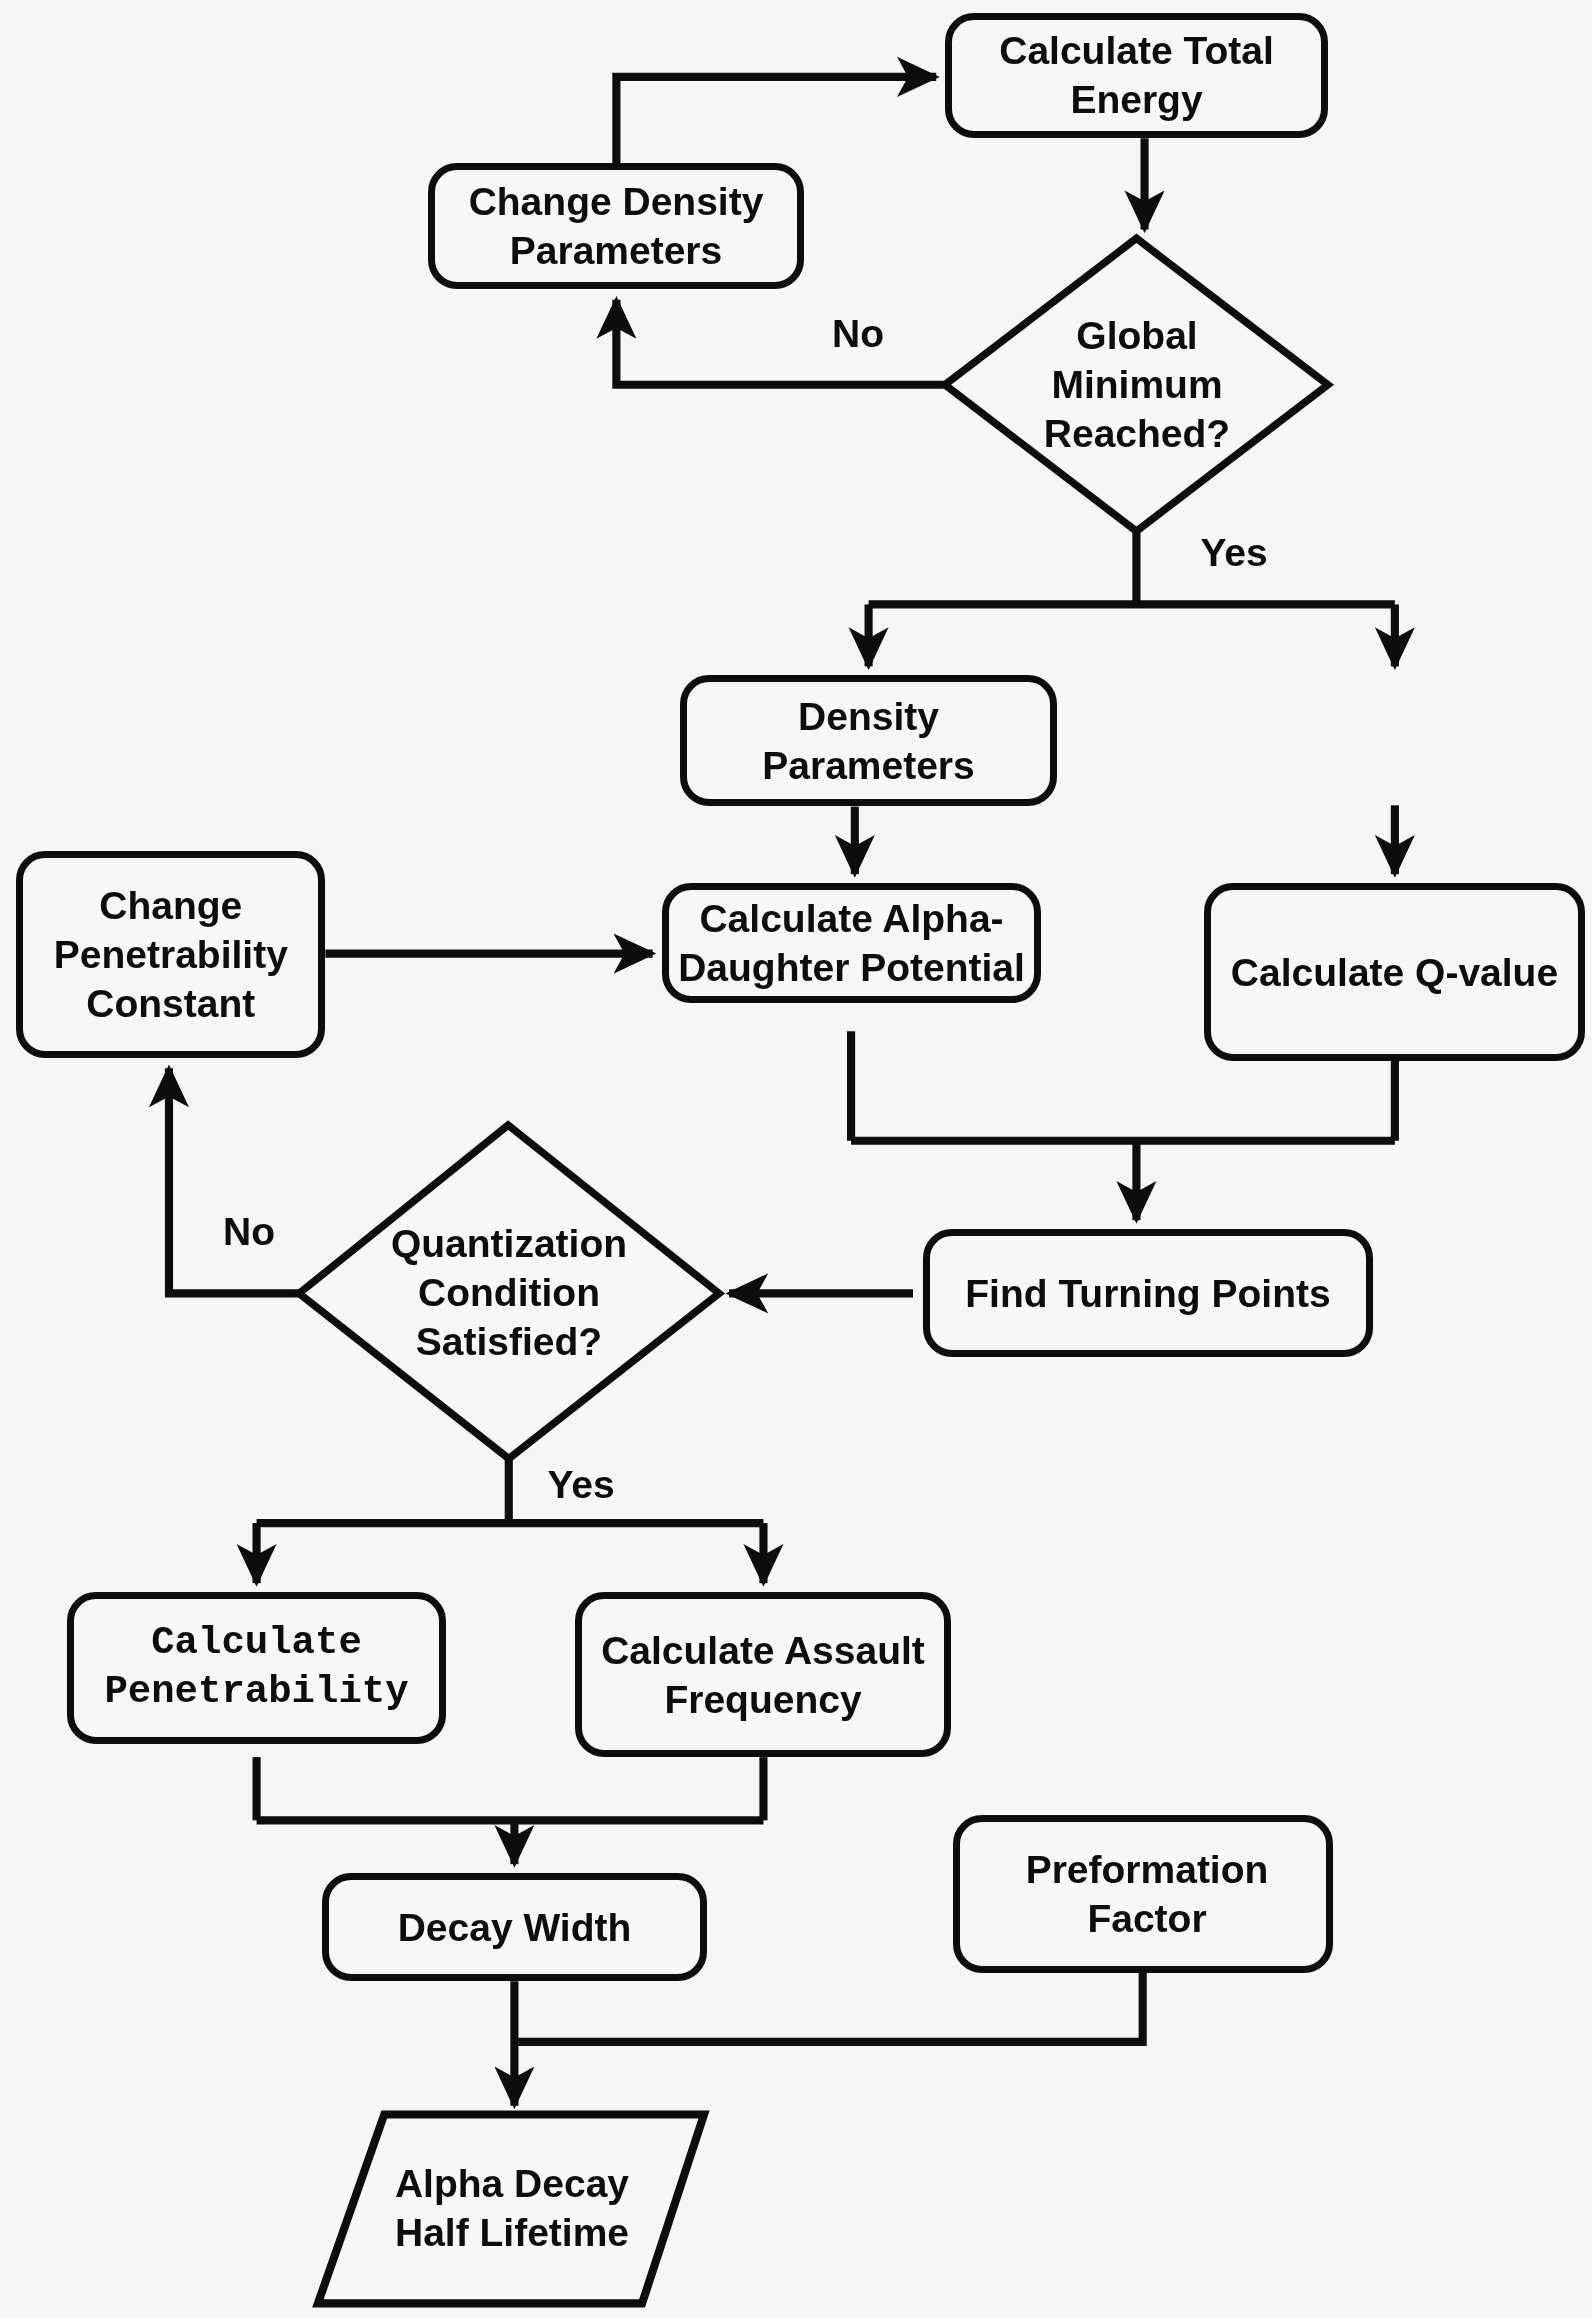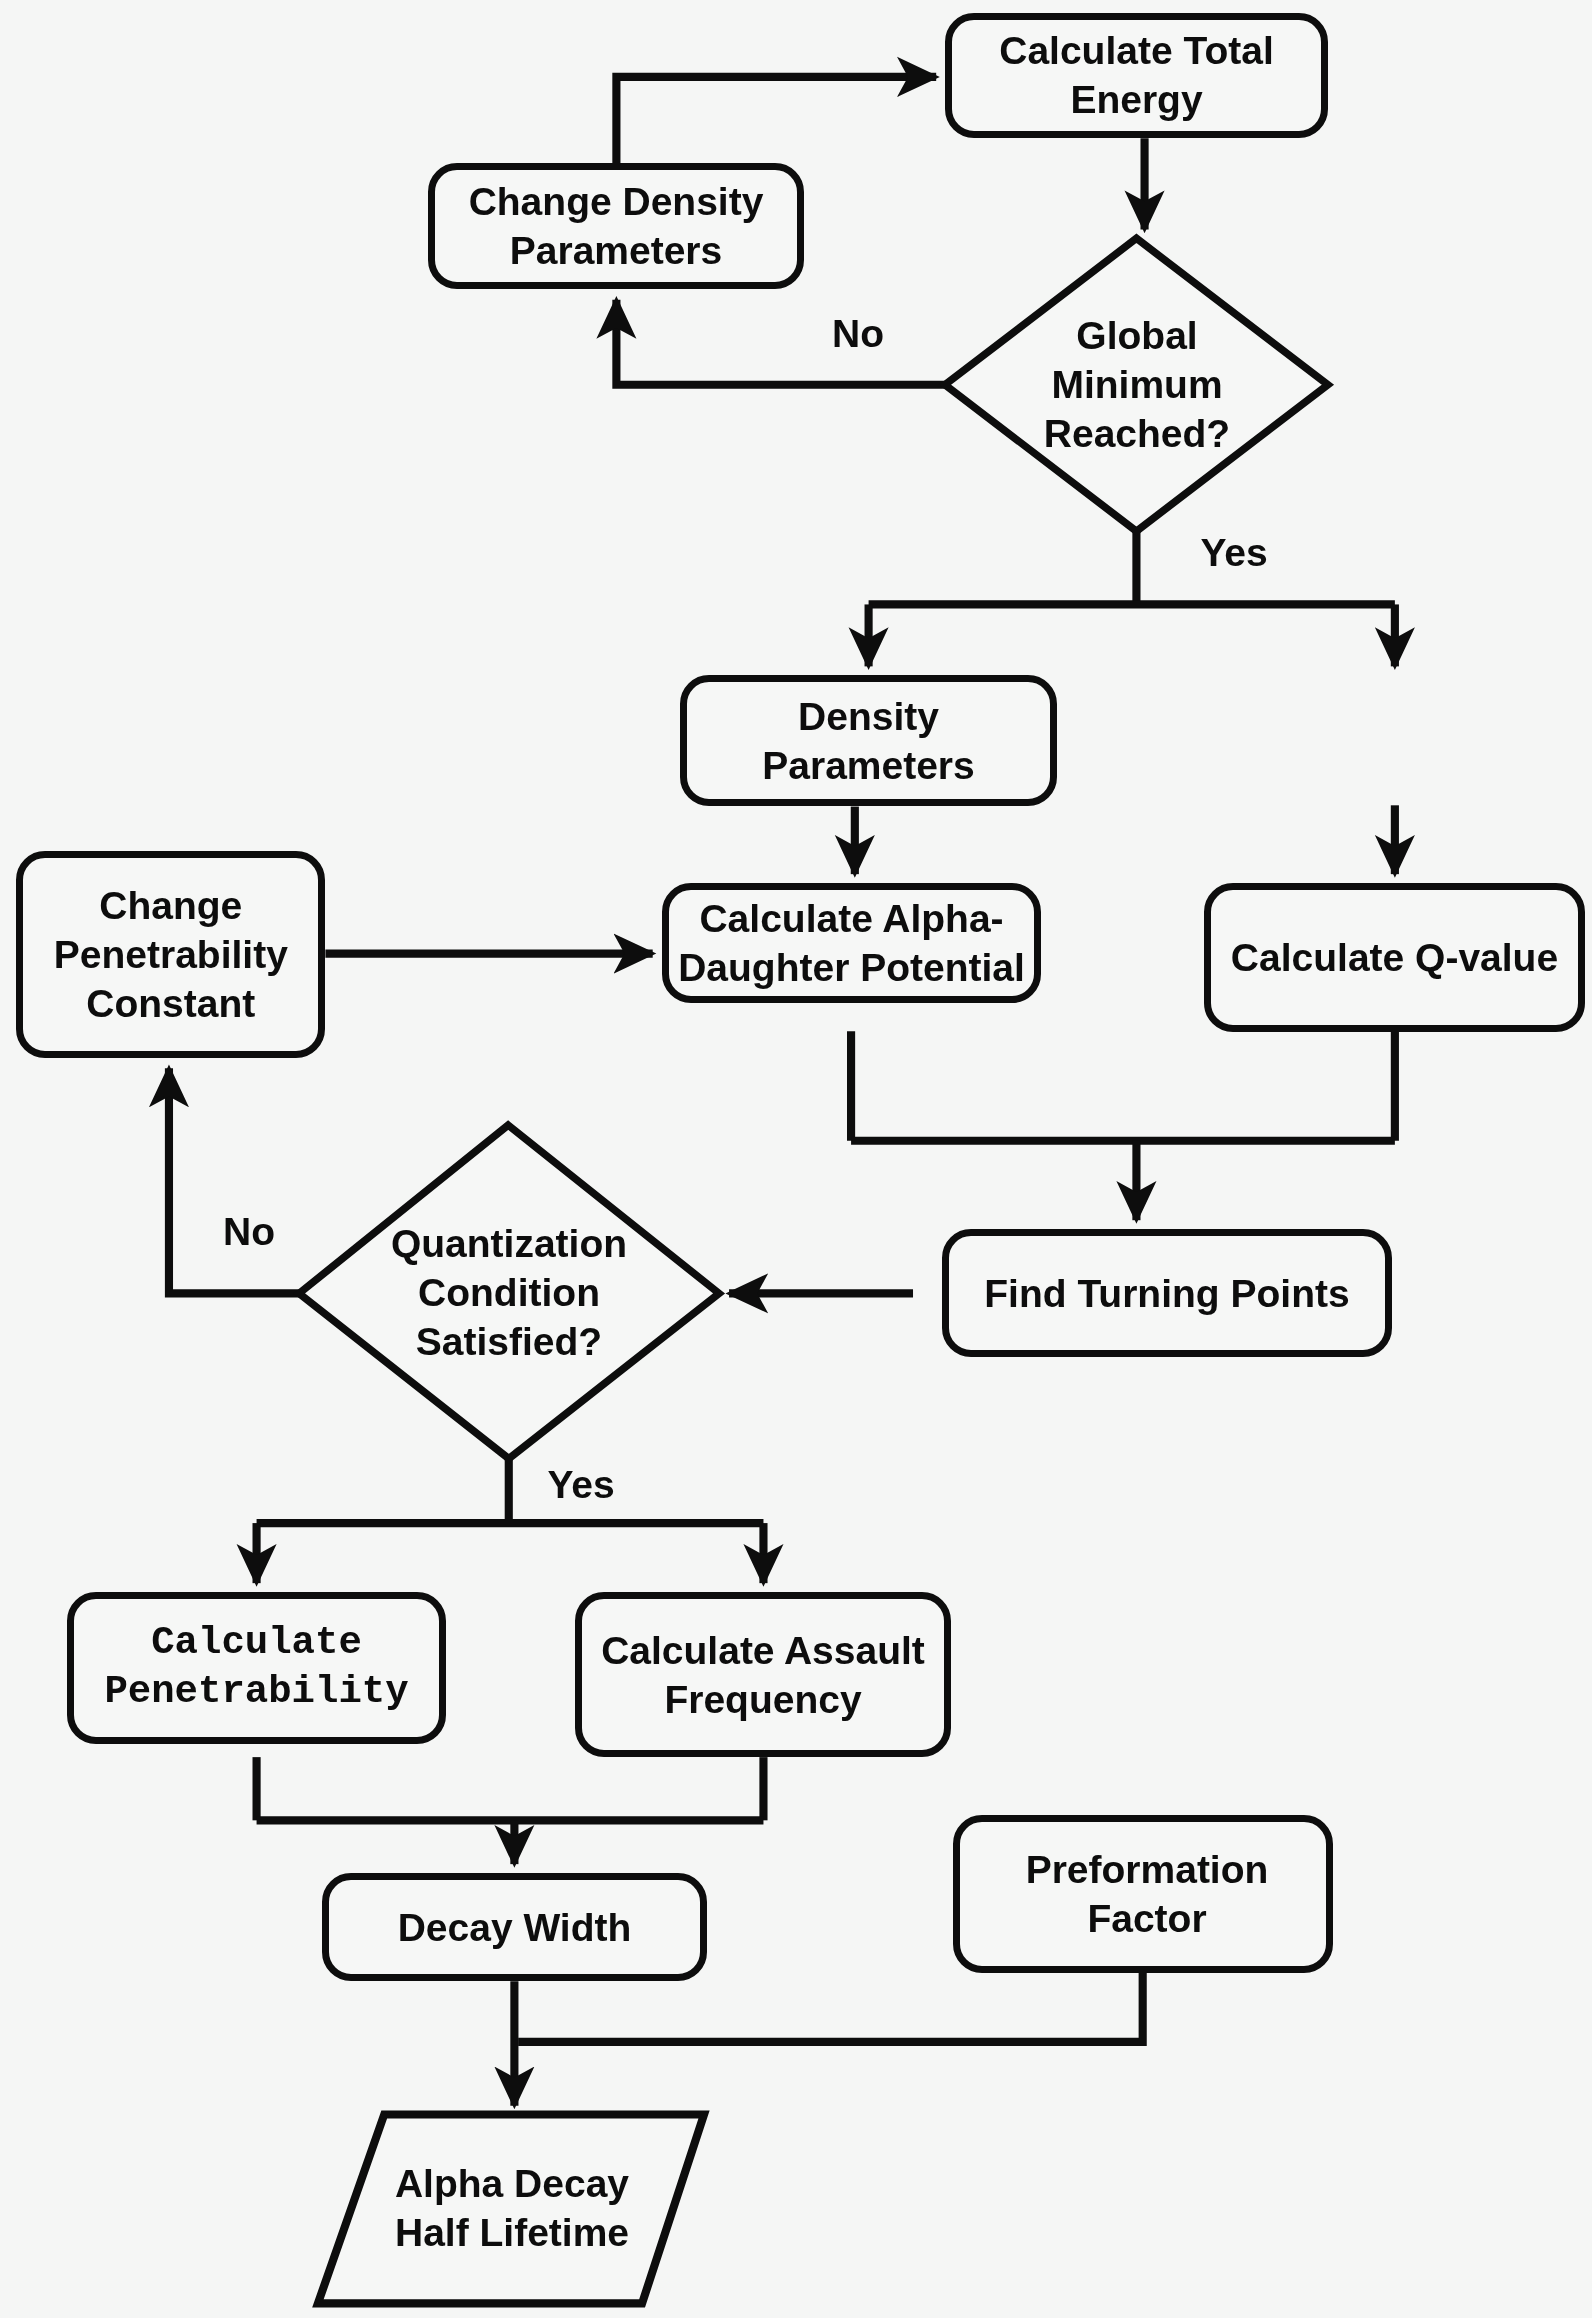--- a/index.html
+++ b/index.html
@@ -140,25 +140,25 @@
 
 
   <div class="node" style="left:16.3px; top:851px; width:309px; height:207px;">
     <span>Change Penetrability Constant</span>
   </div>
 
   <div class="node" style="left:662px; top:883px; width:379px; height:120px;">
     <span>Calculate Alpha-Daughter Potential</span>
   </div>
 
-  <div class="node" style="left:1204px; top:883px; width:381px; height:149px;">
+  <div class="node" style="left:1204px; top:883px; width:381px; height:178px;">
     <span>Calculate Q-value</span>
   </div>
 
-  <div class="node" style="left:942px; top:1229px; width:450px; height:128px;">
+  <div class="node" style="left:923px; top:1229px; width:450px; height:128px;">
     <span>Find Turning Points</span>
   </div>
 
   <div class="node" style="left:67px; top:1592px; width:379px; height:152px;font-family:Liberation Mono, monospace;">
     <span>Calculate Penetrability</span>
   </div>
 
   <div class="node" style="left:322px; top:1873px; width:385px; height:108px;">
     <span>Decay Width</span>
   </div>

